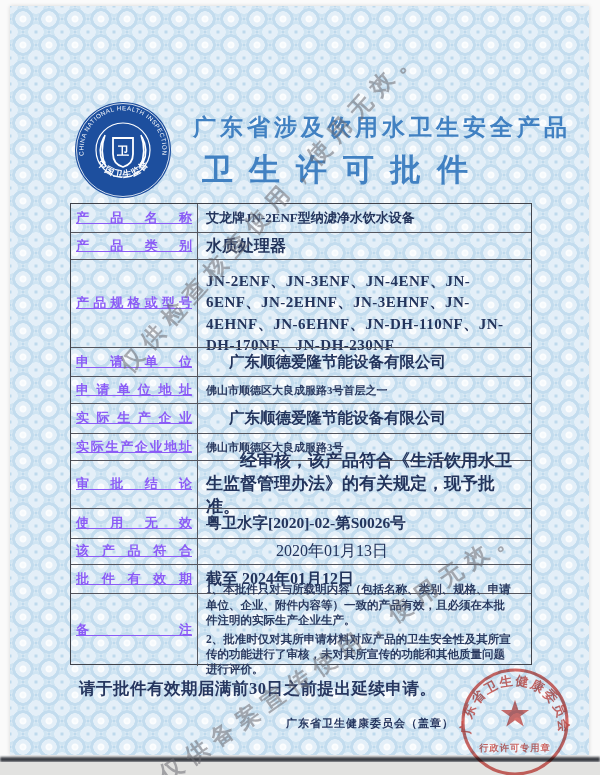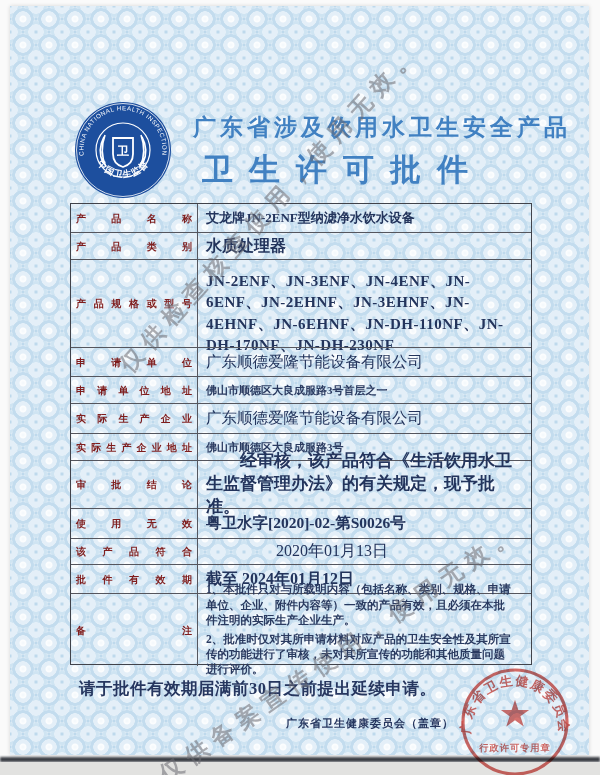--- a/index.html
+++ b/index.html
@@ -40,30 +40,30 @@
     position:absolute;left:70px;top:203px;width:462px;height:462px;
     border:1.5px solid #41434b;display:flex;flex-direction:column;box-sizing:border-box;
   }
   .row{display:flex;border-top:1px solid #55565e;box-sizing:border-box;flex:0 0 auto;}
   .row:first-child{border-top:none;}
   .lbl{
     flex:0 0 127px;border-right:1px solid #55565e;box-sizing:border-box;
     display:flex;align-items:center;padding:0 5px;
   }
   .lbl span{
-    display:block;width:100%;font-size:10px;font-weight:bold;color:#7f1d1d;
-    text-align:justify;text-align-last:justify;line-height:1.1;
+    display:block;width:100%;font-size:13px;font-weight:bold;color:#8b5cf6;
+    text-align:justify;text-align-last:justify;line-height:1.1;text-decoration:underline;
   }
   .val{
     flex:1 1 auto;display:flex;flex-direction:column;justify-content:center;
     padding:2px 8px;box-sizing:border-box;color:#23345c;
   }
   .v-sm{font-size:13px;font-weight:bold;}
   .v-xs{font-size:11px;font-weight:bold;color:#2a3a60;}
-  .v-md{font-size:15.5px;font-weight:normal;}
+  .v-md{font-size:15.5px;font-weight:bold;margin-left:23px;}
   .v-spec{font-size:15px;font-weight:bold;line-height:1.42;letter-spacing:.5px;margin-top:20px;}
   .v-concl{font-size:17px;font-weight:bold;text-indent:2em;line-height:1.35;}
   .v-date{font-size:16px;font-weight:normal;padding-left:78px;}
   .remarks p{margin:0 12px 4px 0;font-size:11.5px;font-weight:bold;line-height:1.32;color:#2a3a60;}
   .remarks p:last-child{margin-bottom:0;}
 
   
   .renewal{position:absolute;left:79px;top:678px;font-size:16.5px;font-weight:bold;color:#26365f;letter-spacing:.5px;}
   .issuer{position:absolute;left:286px;top:716px;font-size:11px;font-weight:bold;color:#26365f;letter-spacing:1px;}
 

